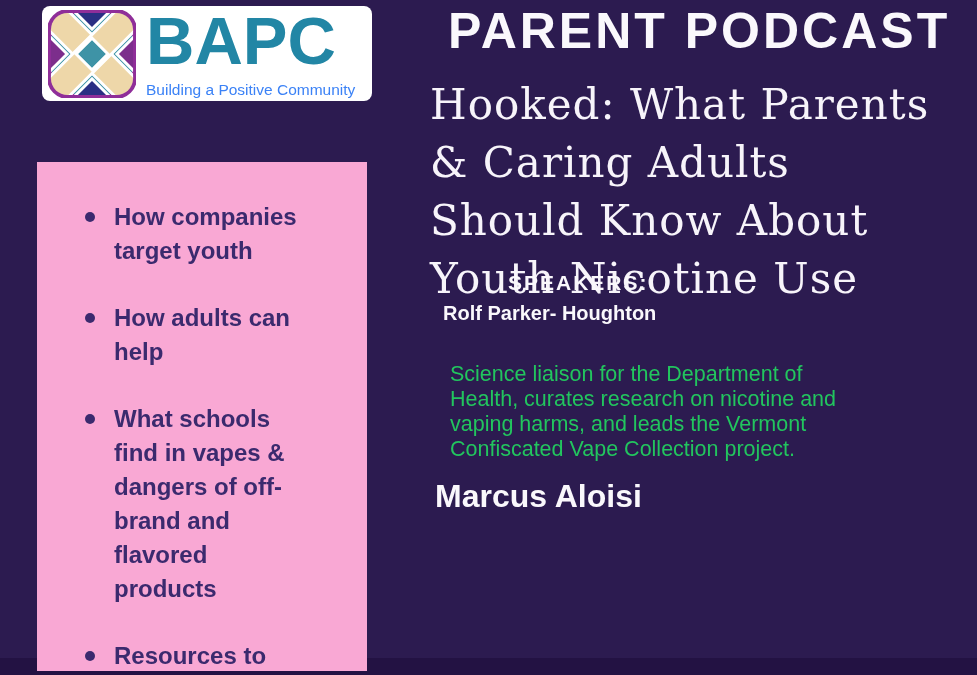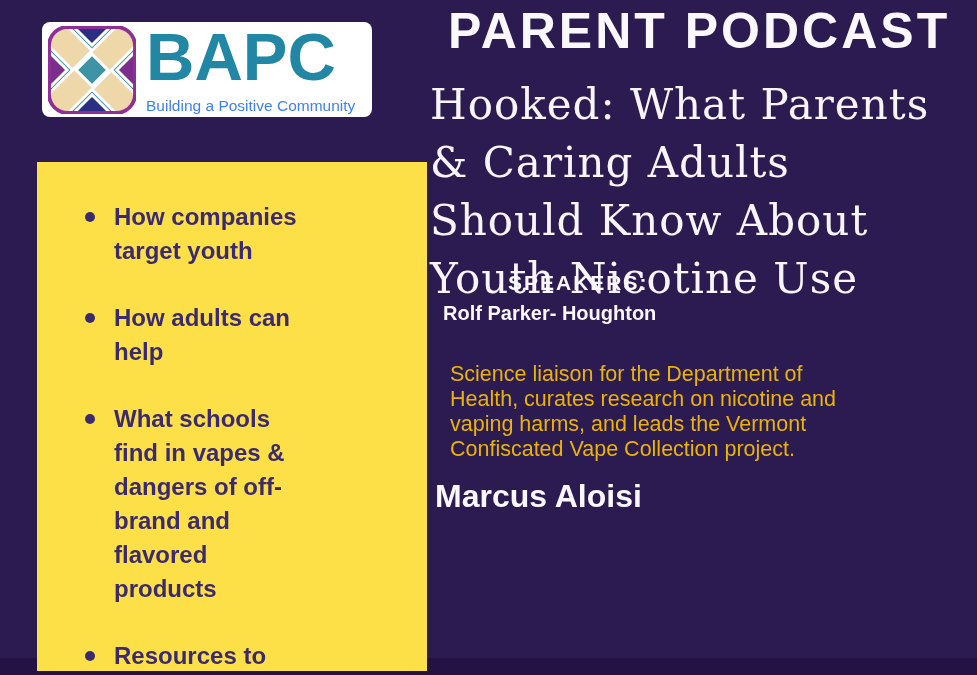--- a/index.html
+++ b/index.html
@@ -18,21 +18,21 @@
   .footer-band {
     position: absolute;
     left: 0; right: 0;
     top: 658px; height: 17px;
     background: #231243;
   }
 
   
   .logo-card {
     position: absolute;
-    left: 42px; top: 22px;
+    left: 42px; top: 6px;
     width: 330px; height: 95px;
     background: #ffffff;
     border-radius: 8px;
     display: flex;
     align-items: center;
     padding: 4px 8px 4px 6px;
     gap: 10px;
   }
   .logo-icon-wrap { flex: 0 0 88px; height: 88px; }
   .logo-text-col {
@@ -96,32 +96,32 @@
     color: #faf8fc;
     white-space: nowrap;
   }
   .speaker-name.rolf { left: 443px; top: 302px; font-size: 20px; }
   .speaker-name.marcus { left: 435px; top: 478px; font-size: 32px; }
   .speaker-bio {
     position: absolute;
     font-size: 21.5px;
     line-height: 25px;
     font-weight: 400;
-    color: #eab308;
+    color: #22c55e;
     white-space: pre-line;
   }
   .speaker-bio.rolf { left: 450px; top: 362px; width: 500px; }
   .speaker-bio.marcus { left: 440px; top: 536px; width: 520px; }
 
   
   .topics-panel {
     position: absolute;
     left: 37px; top: 162px;
-    width: 390px; height: 509px;
-    background: #fde047;
+    width: 330px; height: 509px;
+    background: #f9a8d4;
     padding: 38px 18px 0 48px;
   }
   .topics-list { list-style: none; }
   .topic-item {
     display: flex;
     gap: 19px;
     margin-bottom: 33px;
   }
   .topic-bullet {
     flex: 0 0 10px;

